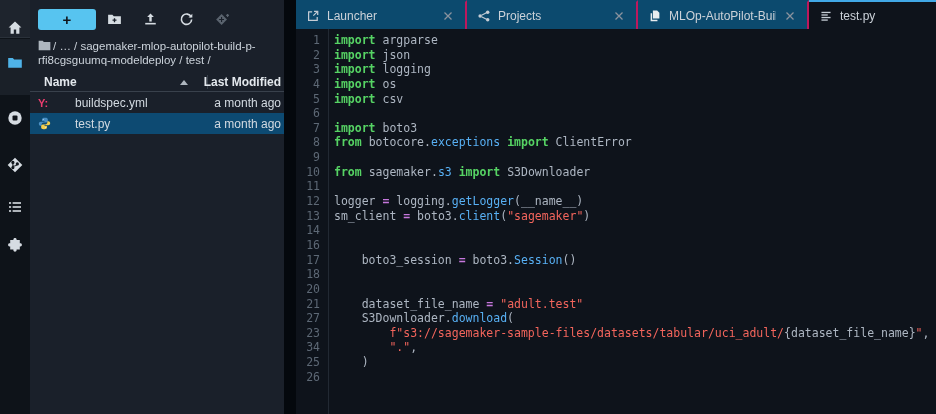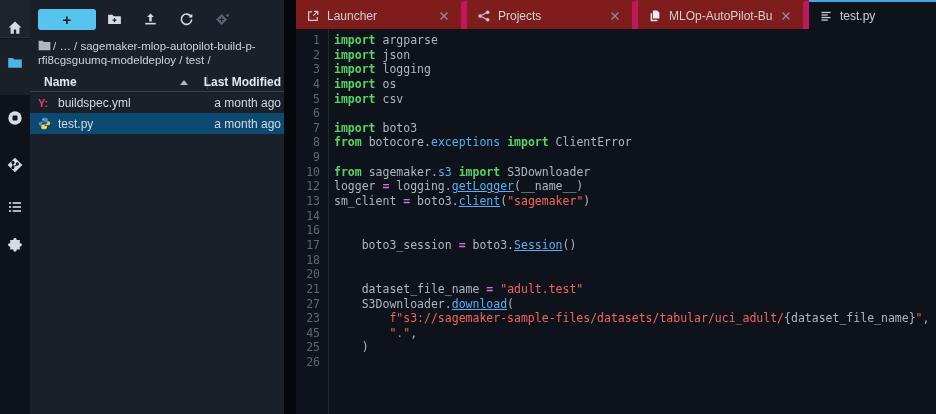--- a/index.html
+++ b/index.html
@@ -38,44 +38,44 @@
       border-left:4px solid transparent; border-right:4px solid transparent; border-bottom:5px solid #aeb6bf; }
   .fh-sep { position:absolute; left:177px; top:2px; bottom:2px; width:1px; background:#39414c; }
   .fh-mod { position:absolute; right:3px; top:2px; }
 
   .file-rows { flex:1; }
   .file-row { height:21px; display:flex; align-items:center; padding:0 3px 0 8px; font-size:12px; color:#d3dae1; cursor:pointer; }
   .file-row.selected { background:#0d4a72; }
   .file-icon { width:17px; flex:none; display:flex; align-items:center; }
   .file-icon svg { width:13px; height:13px; }
   .yaml-glyph { color:#ee3d6f; font-weight:bold; font-size:11px; font-family:"Liberation Sans",sans-serif; }
-  .file-name { flex:1; margin-left:3px; white-space:nowrap; overflow:hidden; }
+  .file-name { flex:1; margin-left:20px; white-space:nowrap; overflow:hidden; }
   .file-mod { flex:none; }
 
   
   .gap { width:12px; flex:none; background:#04080d; }
   .main { flex:1; display:flex; flex-direction:column; min-width:0; }
   .tab-bar { height:29px; flex:none; background:#05080d; display:flex; overflow:hidden; }
   .tab { width:171px; flex:none; display:flex; align-items:center; gap:7px; padding:0 10px;
-      background:#7f1d1d; border-right:6px solid #be185d; border-top:2px solid transparent;
+      background:#0c4a6e; border-right:2px solid #be185d; border-top:2px solid transparent;
       font-size:12px; color:#ccd2d9; cursor:pointer; }
   .tab svg { width:14px; height:14px; flex:none; }
   .tab-label { flex:1; white-space:nowrap; overflow:hidden; }
   .tab-close { flex:none; width:14px; height:14px; cursor:pointer; }
   .tab-close svg { width:14px; height:14px; }
   .tab.active { flex:1; width:auto; background:#0e131b; border-top:2px solid #41a8e6; border-right:none; }
 
   .editor { flex:1; background:#0e131b; padding-top:4px; position:relative; overflow:hidden;
       font-family:"DejaVu Sans Mono", monospace; font-size:11.5px; line-height:14.65px; }
   .gutter-line { position:absolute; left:32px; top:0; bottom:0; width:1px; background:#222933; }
   .cl { display:flex; height:14.65px; }
   .ln { width:32px; flex:none; text-align:right; padding-right:8px; color:#5d6875; }
   .lc { padding-left:6px; white-space:pre; color:#adb6c2; }
   .tk-kw  { color:#56d364; font-weight:bold; }
-  .tk-fn  { color:#58b0f4;text-decoration:underline; }
+  .tk-fn  { color:#58b0f4; }
   .tk-prop{ color:#58b0f4; }
   .tk-str { color:#f3655c; }
   .tk-op  { color:#c678dd; font-weight:bold; }
   .tk-pl  { color:#adb6c2; }
 </style>
 </head>
 <body>
 
 <div class="app">
 
@@ -304,20 +304,24 @@
         </div>
         <div class="cl">
           <span class="ln">9</span>
           <span class="lc"></span>
         </div>
         <div class="cl">
           <span class="ln">10</span>
           <span class="lc"><span class="tk-kw">from</span><span class="tk-pl"> sagemaker.</span><span class="tk-prop">s3</span><span class="tk-pl"> </span><span class="tk-kw">import</span><span class="tk-pl"> S3Downloader</span></span>
         </div>
         <div class="cl">
+          <span class="ln">11</span>
+          <span class="lc"></span>
+        </div>
+        <div class="cl">
           <span class="ln">12</span>
           <span class="lc"><span class="tk-pl">logger </span><span class="tk-op">=</span><span class="tk-pl"> logging.</span><span class="tk-fn">getLogger</span><span class="tk-pl">(__name__)</span></span>
         </div>
         <div class="cl">
           <span class="ln">13</span>
           <span class="lc"><span class="tk-pl">sm_client </span><span class="tk-op">=</span><span class="tk-pl"> boto3.</span><span class="tk-fn">client</span><span class="tk-pl">(</span><span class="tk-str">"sagemaker"</span><span class="tk-pl">)</span></span>
         </div>
         <div class="cl">
           <span class="ln">14</span>
           <span class="lc"></span>
@@ -343,21 +347,21 @@
         </div>
         <div class="cl">
           <span class="ln">27</span>
           <span class="lc"><span class="tk-pl">    S3Downloader.</span><span class="tk-fn">download</span><span class="tk-pl">(</span></span>
         </div>
         <div class="cl">
           <span class="ln">23</span>
           <span class="lc"><span class="tk-pl">        </span><span class="tk-str">f"s3://sagemaker-sample-files/datasets/tabular/uci_adult/</span><span class="tk-pl">{dataset_file_name}</span><span class="tk-str">"</span><span class="tk-pl">,</span></span>
         </div>
         <div class="cl">
-          <span class="ln">45</span>
+          <span class="ln">34</span>
           <span class="lc"><span class="tk-pl">        </span><span class="tk-str">"."</span><span class="tk-pl">,</span></span>
         </div>
         <div class="cl">
           <span class="ln">25</span>
           <span class="lc"><span class="tk-pl">    )</span></span>
         </div>
         <div class="cl">
           <span class="ln">26</span>
           <span class="lc"></span>
         </div>

